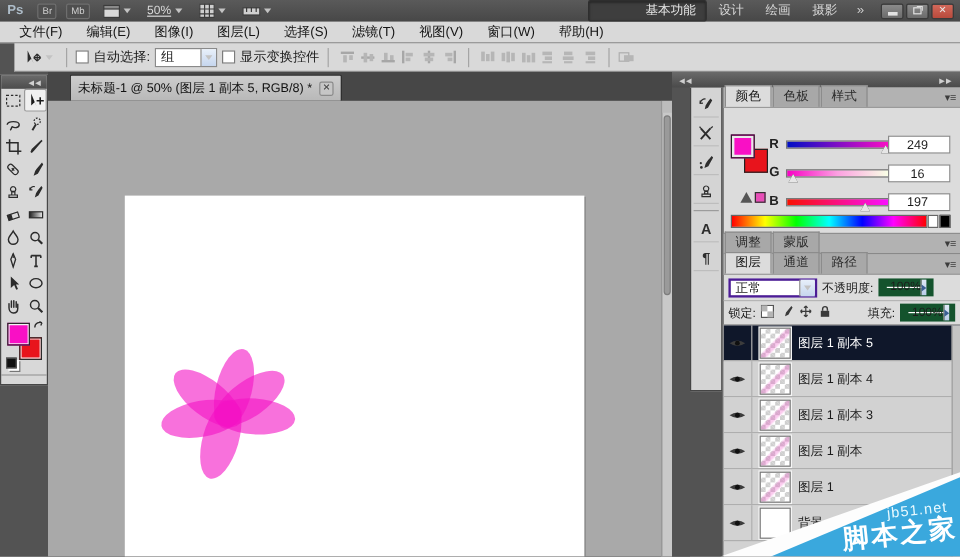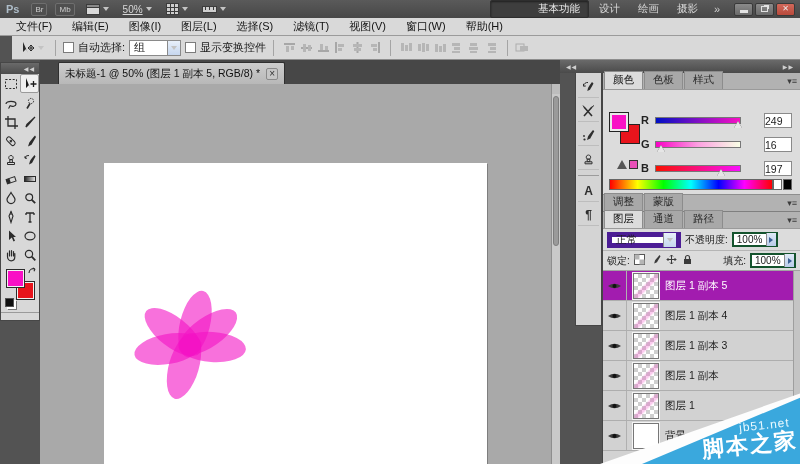--- a/index.html
+++ b/index.html
@@ -94,51 +94,51 @@
 
   
   .color-panel { height:105px; position:relative; border-bottom:1px solid #8e8e8e; }
   .cp-swatches { position:absolute; left:6px; top:22px; width:36px; height:36px; }
   .cp-fg { position:absolute; left:0; top:0; width:20px; height:20px; border:1px solid #222; box-shadow:inset 0 0 0 2px #e9e9e9; z-index:2; }
   .cp-bg { position:absolute; left:11px; top:12px; width:20px; height:20px; border:1px solid #222; z-index:1; }
   .cp-row { position:absolute; left:0; width:100%; height:16px; display:flex; align-items:center; }
   .cp-row .lab { position:absolute; left:38px; font-size:11px; font-weight:bold; color:#222; }
   .cp-track { position:absolute; left:52px; width:86px; height:7px; border:1px solid #777; }
   .cp-handle { position:absolute; top:9px; width:0; height:0; border-left:4px solid transparent; border-right:4px solid transparent; border-bottom:7px solid #e6e6e6; filter:drop-shadow(0 0 0.6px #333); }
-  .cp-val { position:absolute; right:8px; width:28px; height:15px; background:#fff; border:1px solid #8a8a8a; font-size:10.5px; text-align:left; padding:1px 3px 0 0; }
+  .cp-val { position:absolute; right:8px; width:52px; height:15px; background:#fff; border:1px solid #8a8a8a; font-size:10.5px; text-align:center; padding:1px 3px 0 0; }
   .row-r { top:22px; } .row-g { top:46px; } .row-b { top:70px; }
   .track-r { background:linear-gradient(90deg, rgb(0,16,197), rgb(128,16,197), rgb(249,16,197)); }
   .track-g { background:linear-gradient(90deg, rgb(249,0,197), rgb(252,160,225), rgb(249,255,230)); }
   .track-b { background:linear-gradient(90deg, rgb(249,16,0), rgb(249,16,128), rgb(249,16,255)); }
   .h-r { left:calc(52px + 79px); } .h-g { left:calc(52px + 2px); } .h-b { left:calc(52px + 62px); }
   .gamut { position:absolute; left:14px; top:70px; display:flex; gap:2px; align-items:center; }
   .warn-tri { width:0; height:0; border-left:5px solid transparent; border-right:5px solid transparent; border-bottom:9px solid #555; }
   .gamut-sq { width:9px; height:9px; border:1px solid #333; }
   .spectrum { position:absolute; left:6px; bottom:4px; height:11px; width:164px; border:1px solid #666;
     background:linear-gradient(90deg,#f00 0%,#ff0 17%,#0f0 33%,#0ff 50%,#00f 67%,#f0f 83%,#f00 100%); }
   .spec-white { position:absolute; right:18px; bottom:4px; width:9px; height:11px; background:#fff; border:1px solid #666; }
   .spec-black { position:absolute; right:8px; bottom:4px; width:9px; height:11px; background:#000; border:1px solid #666; }
 
   
   .adj-row { height:17px; background:#b2b2b2; border-bottom:1px solid #7f7f7f; display:flex; align-items:flex-end; position:relative; }
 
   
   .layers-panel { flex:1; display:flex; flex-direction:column; }
   .lp-controls { height:22px; display:flex; align-items:center; padding:0 4px; gap:4px; border-bottom:1px solid #b5b5b5; }
-  .blend-select { display:flex; align-items:center; background:#fff; border:5px solid #4c1d95; height:16px; width:74px; justify-content:space-between; padding-left:4px; font-size:10.5px; }
+  .blend-select { display:flex; align-items:center; background:#fff; border:2px solid #4c1d95; height:16px; width:74px; justify-content:space-between; padding-left:4px; font-size:10.5px; }
   .blend-select .dd { width:13px; height:14px; background:linear-gradient(#e8f0fa,#c6d6ee); border-left:1px solid #8a8a8a; display:flex; align-items:center; justify-content:center; }
   .small-lab { font-size:10px; color:#1a1a1a; white-space:nowrap; }
-  .num-field { display:flex; align-items:center; background:#fff; border:2px solid #14532d; height:15px; width:46px; justify-content:space-between; padding-left:3px; font-size:10px; }
+  .num-field { display:flex; align-items:center; background:#fff; border:7px solid #14532d; height:15px; width:46px; justify-content:space-between; padding-left:3px; font-size:10px; }
   .num-field .dd2 { width:10px; height:13px; background:linear-gradient(#dfe9f6,#b9cce9); border-left:1px solid #8a8a8a; display:flex; align-items:center; justify-content:center; }
   .tri-right { width:0; height:0; border-top:3px solid transparent; border-bottom:3px solid transparent; border-left:4px solid #3a5f93; }
   .lp-lockrow { height:20px; display:flex; align-items:center; padding:0 4px; gap:4px; border-bottom:1px solid #a2a2a2; }
   .lock-ics { display:flex; gap:5px; align-items:center; }
   .layers-list { flex:1; background:#d2d2d2; position:relative; overflow:hidden; }
   .layer-row { height:30px; display:flex; align-items:center; border-bottom:1px solid #aeaeae; background:#d2d2d2; }
-  .layer-row.selected { background:#a21caf; }
+  .layer-row.selected { background:#0f172a; }
   .layer-row.selected .layer-name { color:#fff; }
   .eye-cell { width:24px; display:flex; align-items:center; justify-content:center; border-right:1px solid #b0b0b0; align-self:stretch; }
   .thumb { width:26px; height:26px; margin:0 6px; background:#fff; border:1px solid #777; box-shadow:0 0 0 1px #f5f5f5;
     background-image:
       linear-gradient(135deg, transparent 42%, rgba(242,80,200,0.30) 48%, rgba(242,80,200,0.30) 56%, transparent 62%),
       linear-gradient(45deg,#cfcfcf 25%,transparent 25%,transparent 75%,#cfcfcf 75%),
       linear-gradient(45deg,#cfcfcf 25%,transparent 25%,transparent 75%,#cfcfcf 75%);
     background-size:100% 100%, 8px 8px, 8px 8px; background-position:0 0, 0 0, 4px 4px; }
   .thumb.plain { background-image:none; background:#fff; }
   .layer-name { font-size:10.5px; color:#1c1c1c; }

